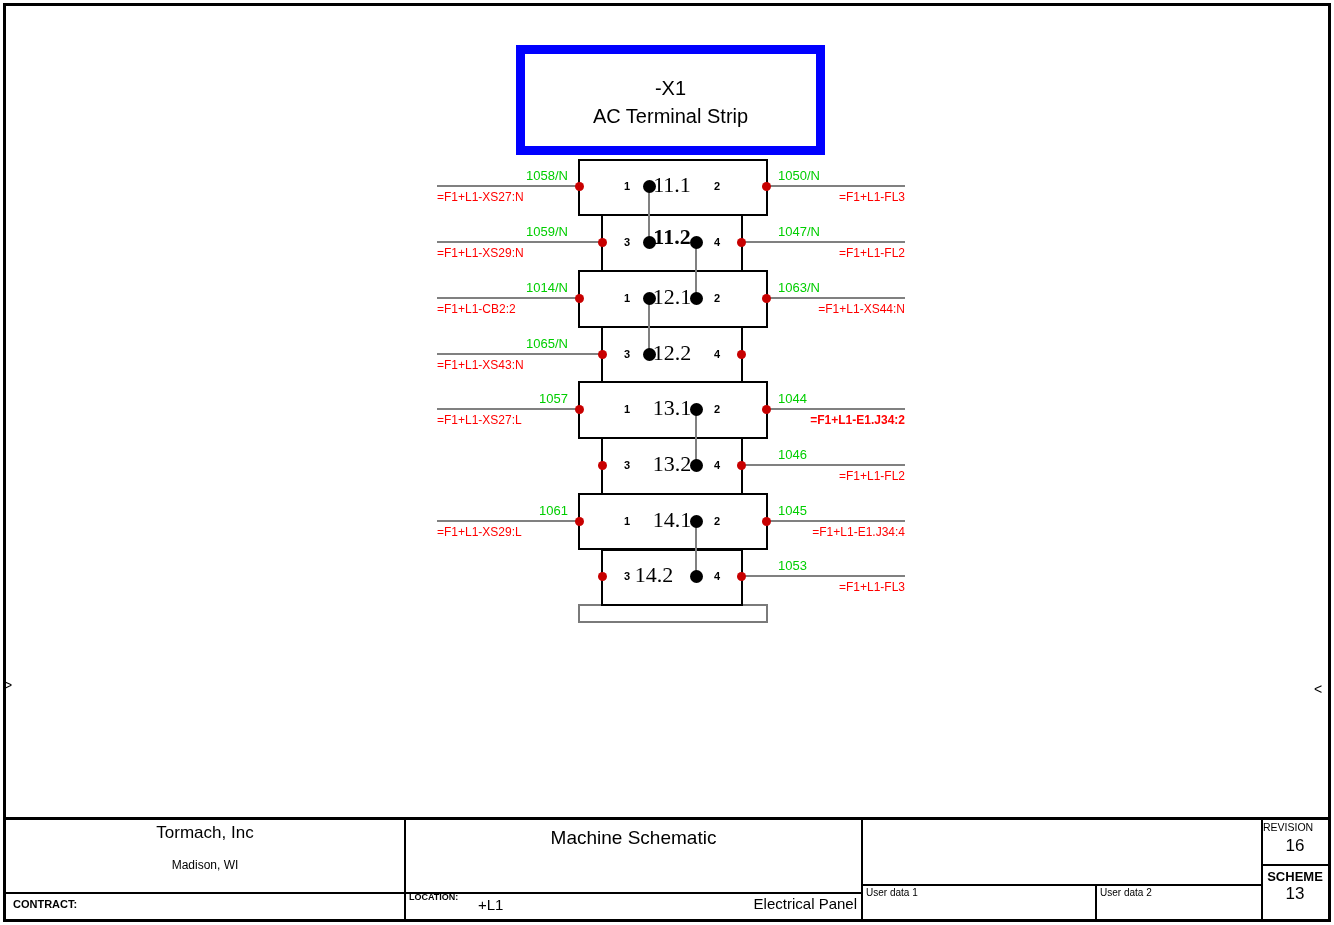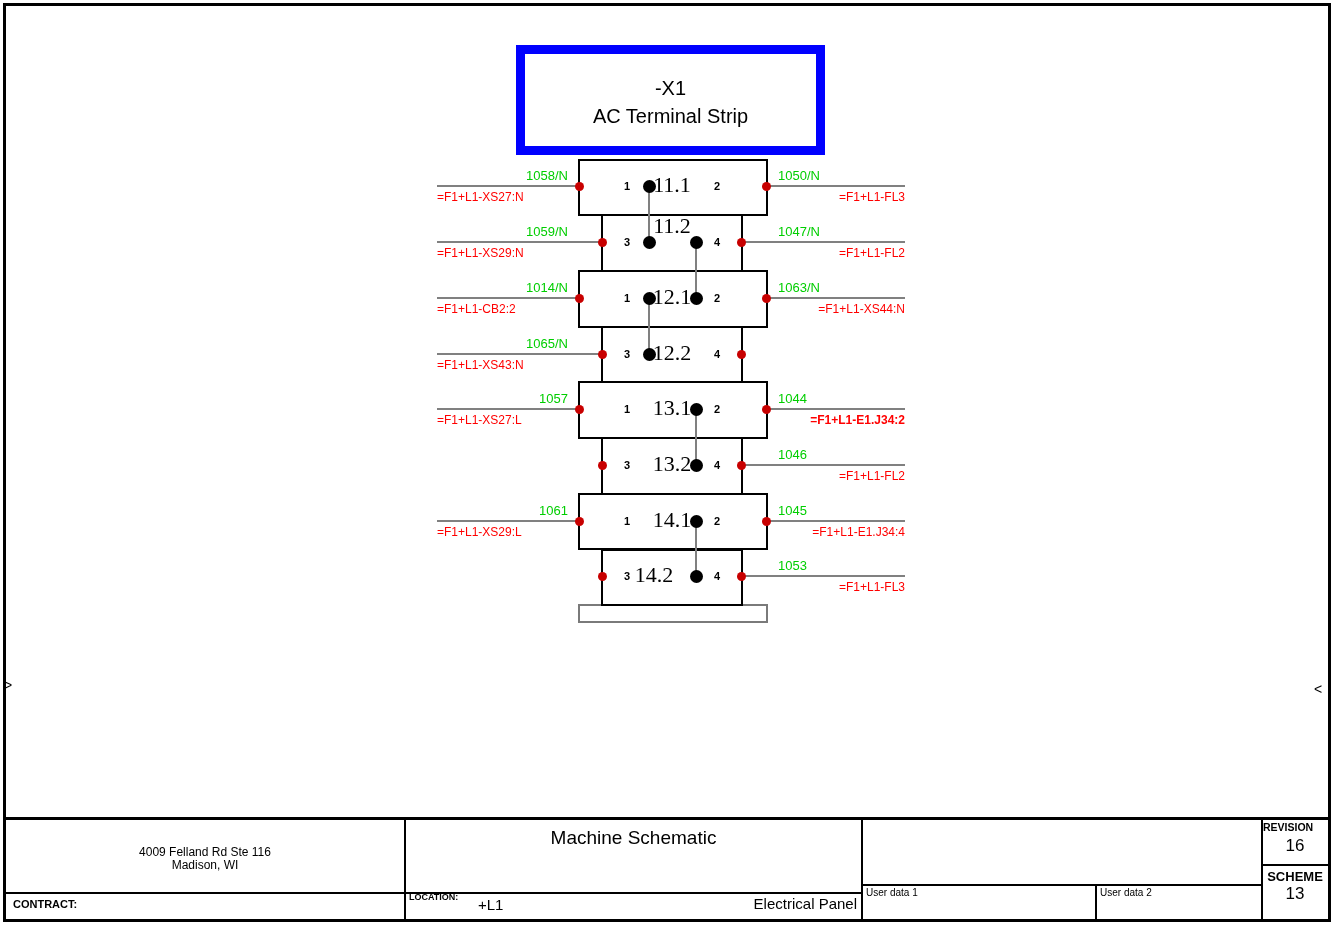--- a/index.html
+++ b/index.html
@@ -46,21 +46,21 @@
   .tb-company{left:6px;top:823px;width:398px;text-align:center;font-size:17px;line-height:19px;}
   .tb-addr1{left:6px;top:846px;width:398px;text-align:center;font-size:12px;line-height:13px;}
   .tb-addr2{left:6px;top:859px;width:398px;text-align:center;font-size:12px;line-height:13px;}
   .tb-contract{left:13px;top:898px;font-size:11px;font-weight:700;}
   .tb-title{left:406px;top:827px;width:455px;text-align:center;font-size:19px;line-height:22px;}
   .tb-loc-label{left:409px;top:892px;font-size:9px;font-weight:700;}
   .tb-loc-value{left:478px;top:896px;font-size:15px;}
   .tb-panel{left:607px;top:895px;width:250px;text-align:right;font-size:15px;}
   .tb-ud1{left:866px;top:887px;font-size:10px;}
   .tb-ud2{left:1100px;top:887px;font-size:10px;}
-  .tb-rev-label{left:1263px;top:821px;width:42px;text-align:center;font-size:10.5px;font-weight:700;}
+  .tb-rev-label{left:1263px;top:821px;width:42px;text-align:center;font-size:10.5px;font-weight:400;}
   .tb-rev-val{left:1263px;top:836px;width:64px;text-align:center;font-size:17px;}
   .tb-scheme-label{left:1263px;top:869px;width:64px;text-align:center;font-size:13px;font-weight:700;}
   .tb-scheme-val{left:1263px;top:884px;width:64px;text-align:center;font-size:17px;}
 </style>
 </head>
 <body>
 
 <div id="page">
   <div class="page-border"></div>
   <div class="fold-mark fold-left">&gt;</div>
@@ -79,21 +79,21 @@
       <div class="black-dot" style="left: 643px; top: 180px;"></div>
       <div class="red-dot" style="left: 575px; top: 182px;"></div>
       <div class="red-dot" style="left: 762px; top: 182px;"></div>
       <div class="wire" style="left: 437px; top: 185px; width: 141px;"></div>
       <div class="wnum" style="left: 438px; top: 169px; width: 130px; text-align: right;">1058/N</div>
       <div class="wdev" style="left: 437px; top: 190px;">=F1+L1-XS27:N</div>
       <div class="wire" style="left: 768px; top: 185px; width: 137px;"></div>
       <div class="wnum" style="left: 778px; top: 169px;">1050/N</div>
       <div class="wdev" style="left: 705px; top: 190px; width: 200px; text-align: right;">=F1+L1-FL3</div>
       <div class="tbox" style="left: 601px; top: 214.3px; width: 142px; height: 57.7px;"></div>
-      <div class="term-id" style="left: 617px; top: 214px;">11.2</div>
+      <div class="term-id" style="left: 617px; top: 225px; font-weight: bold;">11.2</div>
       <div class="pin" style="left: 612px; top: 236px;">3</div>
       <div class="pin" style="left: 702px; top: 236px;">4</div>
       <div class="black-dot" style="left: 643px; top: 236px;"></div>
       <div class="black-dot" style="left: 690px; top: 236px;"></div>
       <div class="red-dot" style="left: 598px; top: 238px;"></div>
       <div class="red-dot" style="left: 737px; top: 238px;"></div>
       <div class="wire" style="left: 437px; top: 241px; width: 164px;"></div>
       <div class="wnum" style="left: 438px; top: 225px; width: 130px; text-align: right;">1059/N</div>
       <div class="wdev" style="left: 437px; top: 246px;">=F1+L1-XS29:N</div>
       <div class="wire" style="left: 743px; top: 241px; width: 162px;"></div>
@@ -179,21 +179,21 @@
 
   <div class="tbl l-top"></div>
   <div class="tbl l-h-left"></div>
   <div class="tbl l-h-ud"></div>
   <div class="tbl l-h-rev"></div>
   <div class="tbl l-v1"></div>
   <div class="tbl l-v2"></div>
   <div class="tbl l-v3"></div>
   <div class="tbl l-v4"></div>
 
-  <div class="tb-text tb-addr1">4009 Felland Rd Ste 116</div>
+  <div class="tb-text tb-company">Tormach, Inc</div>
   <div class="tb-text tb-addr2">Madison, WI</div>
   <div class="tb-text tb-contract">CONTRACT:</div>
   <div class="tb-text tb-title">Machine Schematic</div>
   <div class="tb-text tb-loc-label">LOCATION:</div>
   <div class="tb-text tb-loc-value">+L1</div>
   <div class="tb-text tb-panel">Electrical Panel</div>
   <div class="tb-text tb-ud1">User data 1</div>
   <div class="tb-text tb-ud2">User data 2</div>
   <div class="tb-text tb-rev-label">REVISION</div>
   <div class="tb-text tb-rev-val">16</div>

